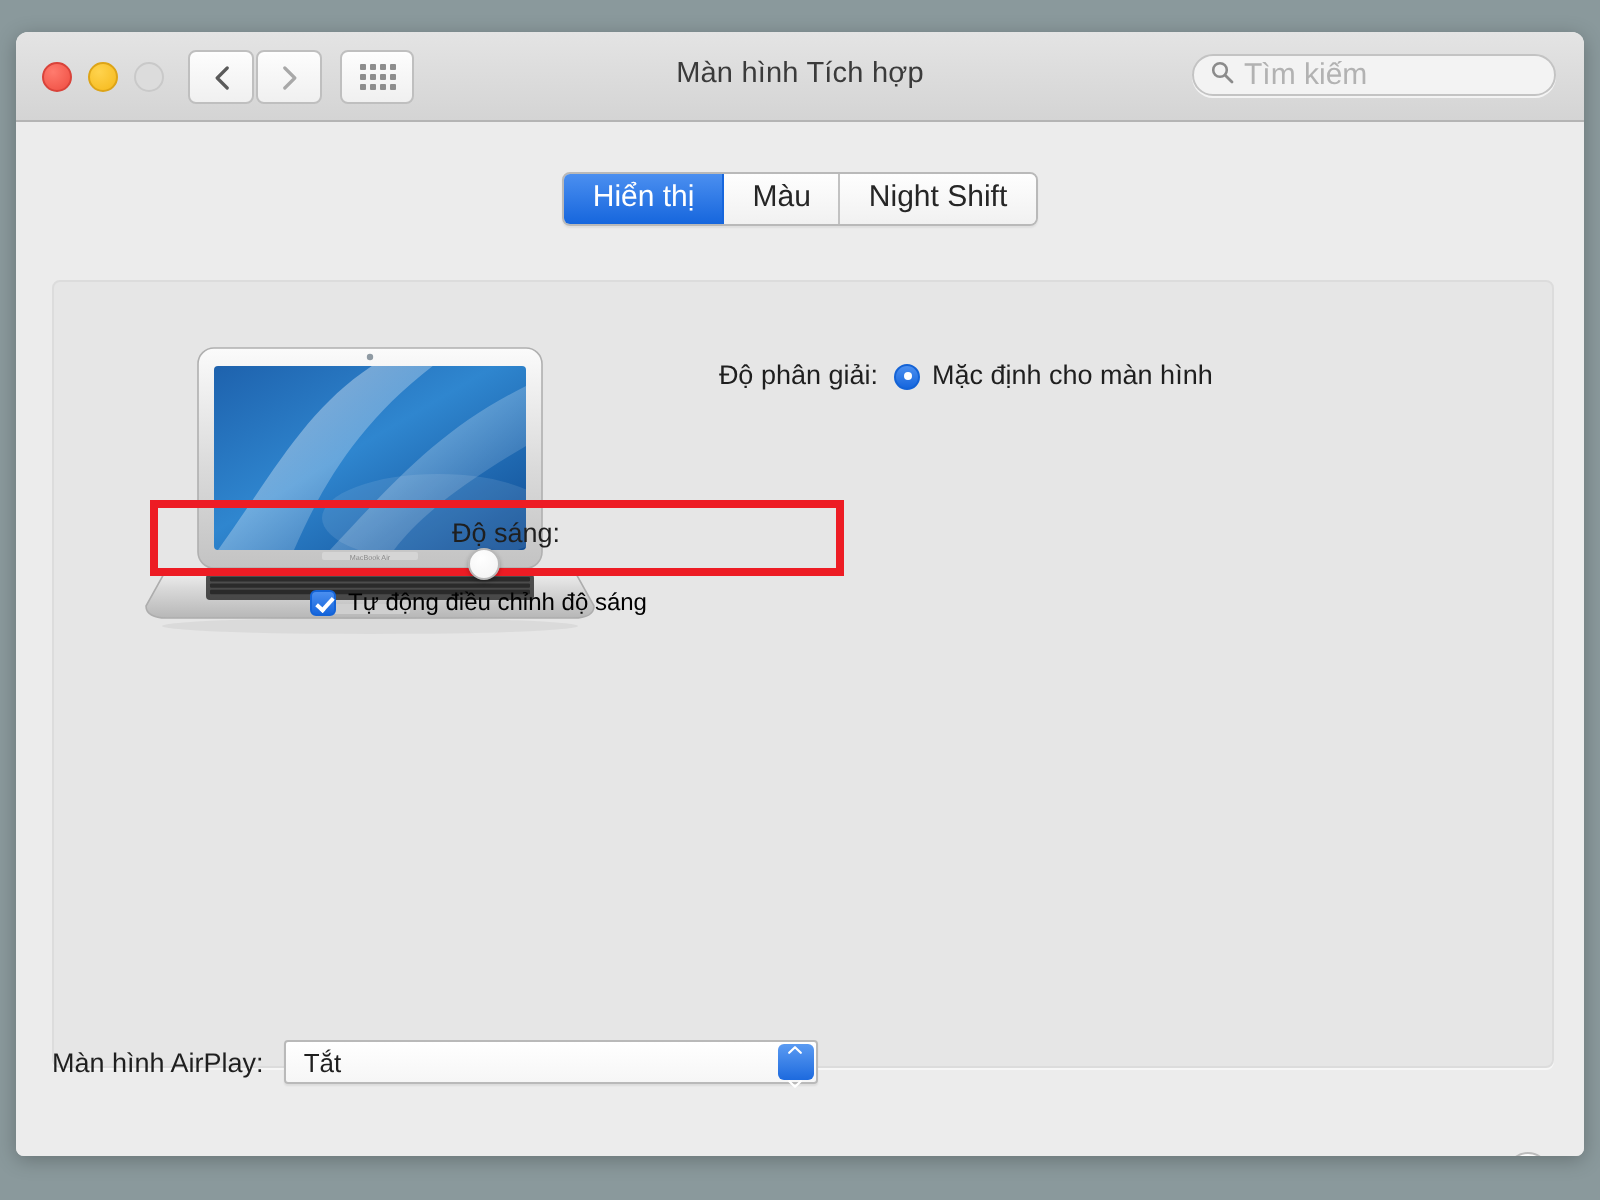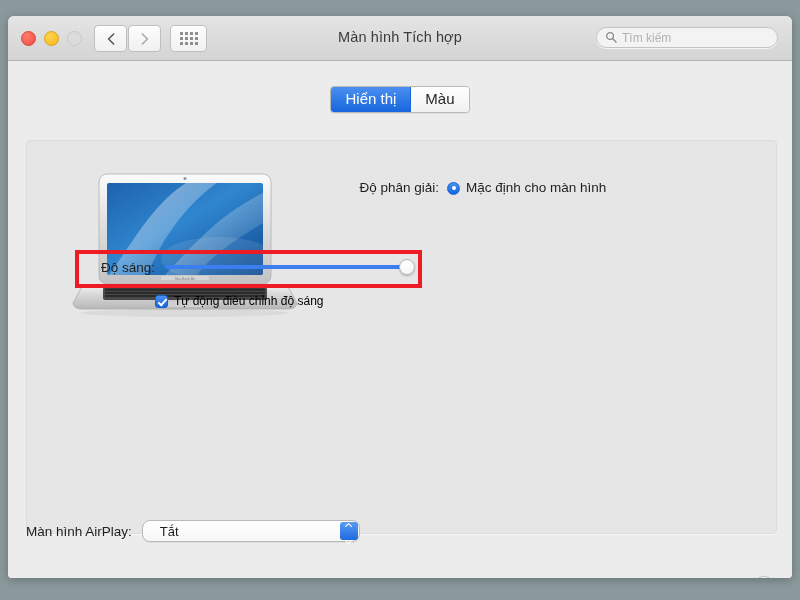--- a/index.html
+++ b/index.html
@@ -100,21 +100,21 @@
     padding: 0 8px;
     box-sizing: border-box;
     box-shadow: 0 1px 0 rgba(255,255,255,0.7);
   }
   #search-icon { margin-right: 5px; flex: 0 0 auto; display: block; }
   #search-input {
     border: 0;
     background: transparent;
     outline: none;
     font-family: inherit;
-    font-size: 12px;
+    font-size: 15px;
     color: #6d28d9;
     width: 100%;
     padding: 0;
   }
   #search-input::placeholder { color: #b2b2b2; }
 
   
   #body {
     position: relative;
     height: 518px;
@@ -248,20 +248,21 @@
     border: 4px solid #ed1c24;
     box-sizing: border-box;
   }
   #brightness-row {
     position: absolute;
     left: 58px;
     top: 118px;
     width: 330px;
     display: flex;
     align-items: center;
+    flex-direction: column;
   }
   #brightness-label {
     width: 70px;
     text-align: right;
     padding-right: 10px;
     font-size: 13.5px;
     color: #1f1f1f;
     flex: 0 0 auto;
   }
   #slider {
@@ -304,28 +305,28 @@
     left: 18px;
     top: 459px;
     display: flex;
     align-items: center;
     font-size: 13.5px;
     color: #1f1f1f;
   }
   #airplay-label { margin-right: 10px; }
   #airplay-popup {
     position: relative;
-    width: 218px;
+    width: 267px;
     height: 22px;
     background: linear-gradient(to bottom, #ffffff, #f6f6f6);
     border: 1px solid #b9b9b9;
-    border-radius: 8px;
-    display: flex;
-    align-items: center;
-    padding-left: 17px;
+    border-radius: 2px;
+    display: flex;
+    align-items: center;
+    padding-left: 9px;
     box-sizing: border-box;
     box-shadow: 0 1px 1px rgba(0,0,0,0.07);
     font-size: 13px;
   }
   #airplay-stepper {
     position: absolute;
     right: 1px; top: 1px;
     width: 18px; height: 18px;
     border-radius: 3px;
     background: linear-gradient(to bottom, #5b9bf2, #1d6ade);
@@ -411,20 +412,21 @@
       <input id="search-input" type="text" placeholder="Tìm kiếm" style="">
     </div>
   </div>
 
   <div id="body">
 
     <div id="tabbar">
       <div id="tabs">
         <div class="tab active">Hiển thị</div>
         <div class="tab">Màu</div>
+        <div class="tab">Night Shift</div>
       </div>
     </div>
 
     <div id="panel">
 
       <div id="laptop">
         <svg width="232" height="156" viewBox="0 0 232 156">
           <defs>
             <linearGradient id="screenBg" x1="0" y1="0" x2="1" y2="1">
               <stop offset="0%" stop-color="#1e62ad"></stop>

